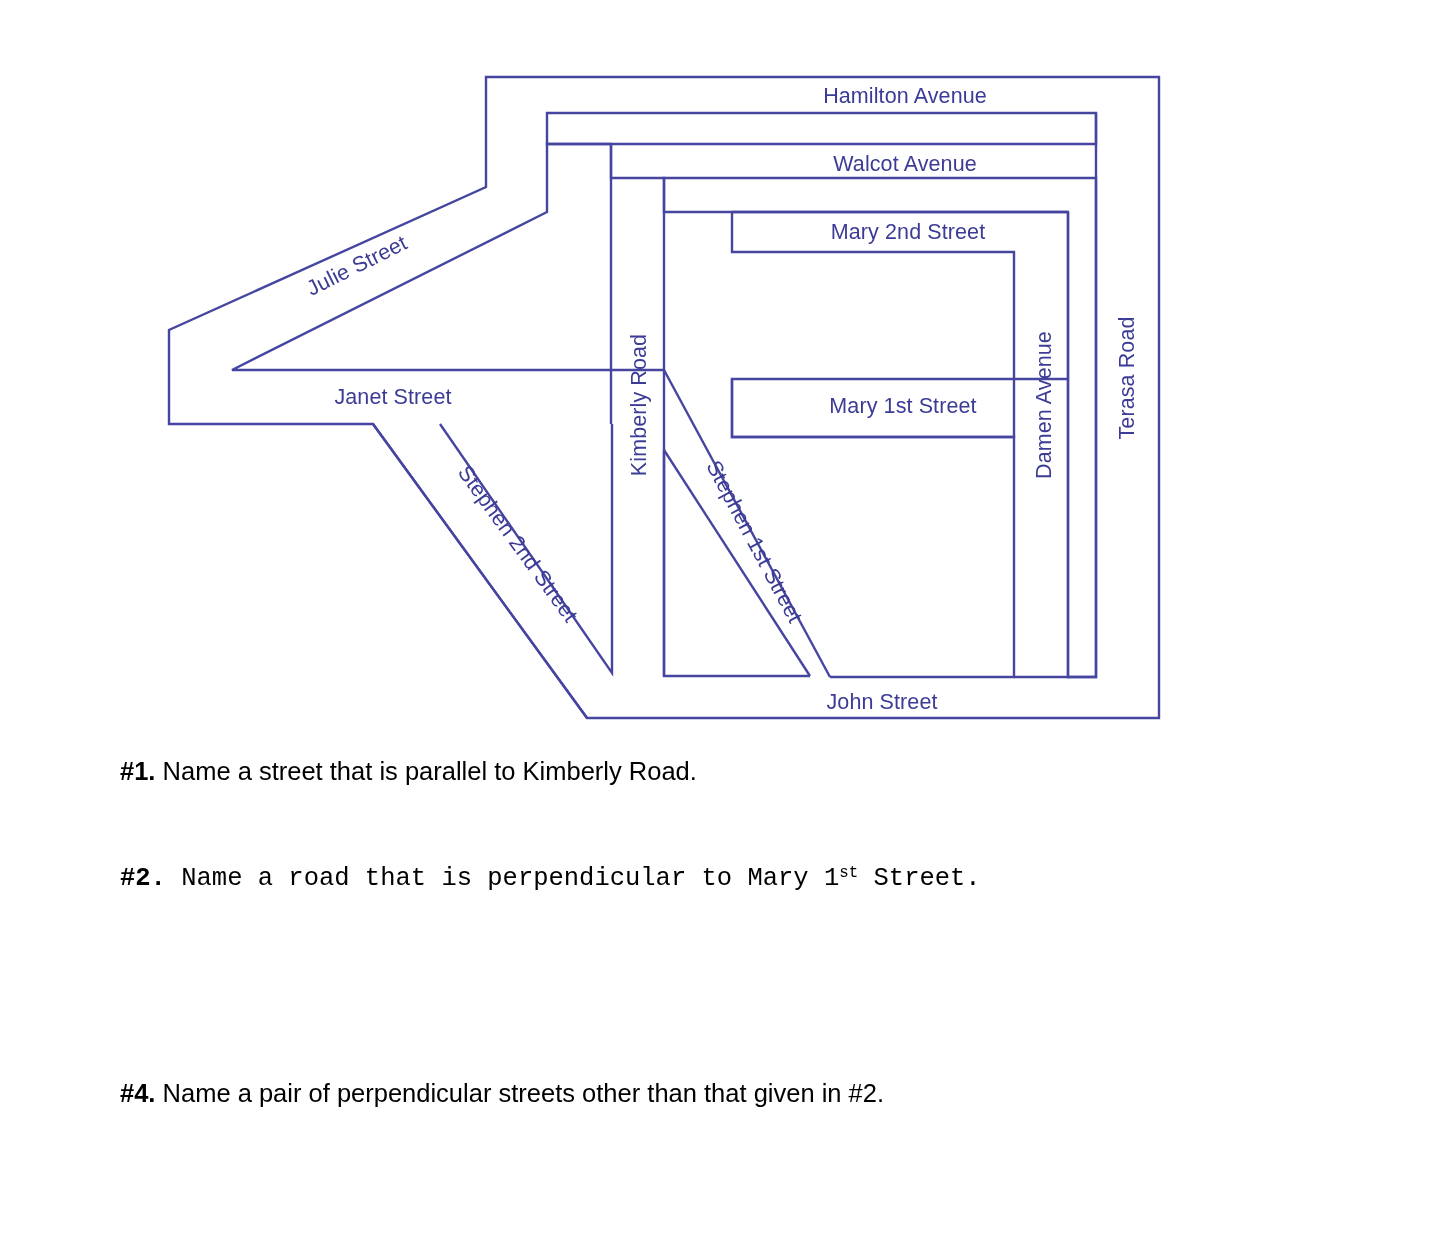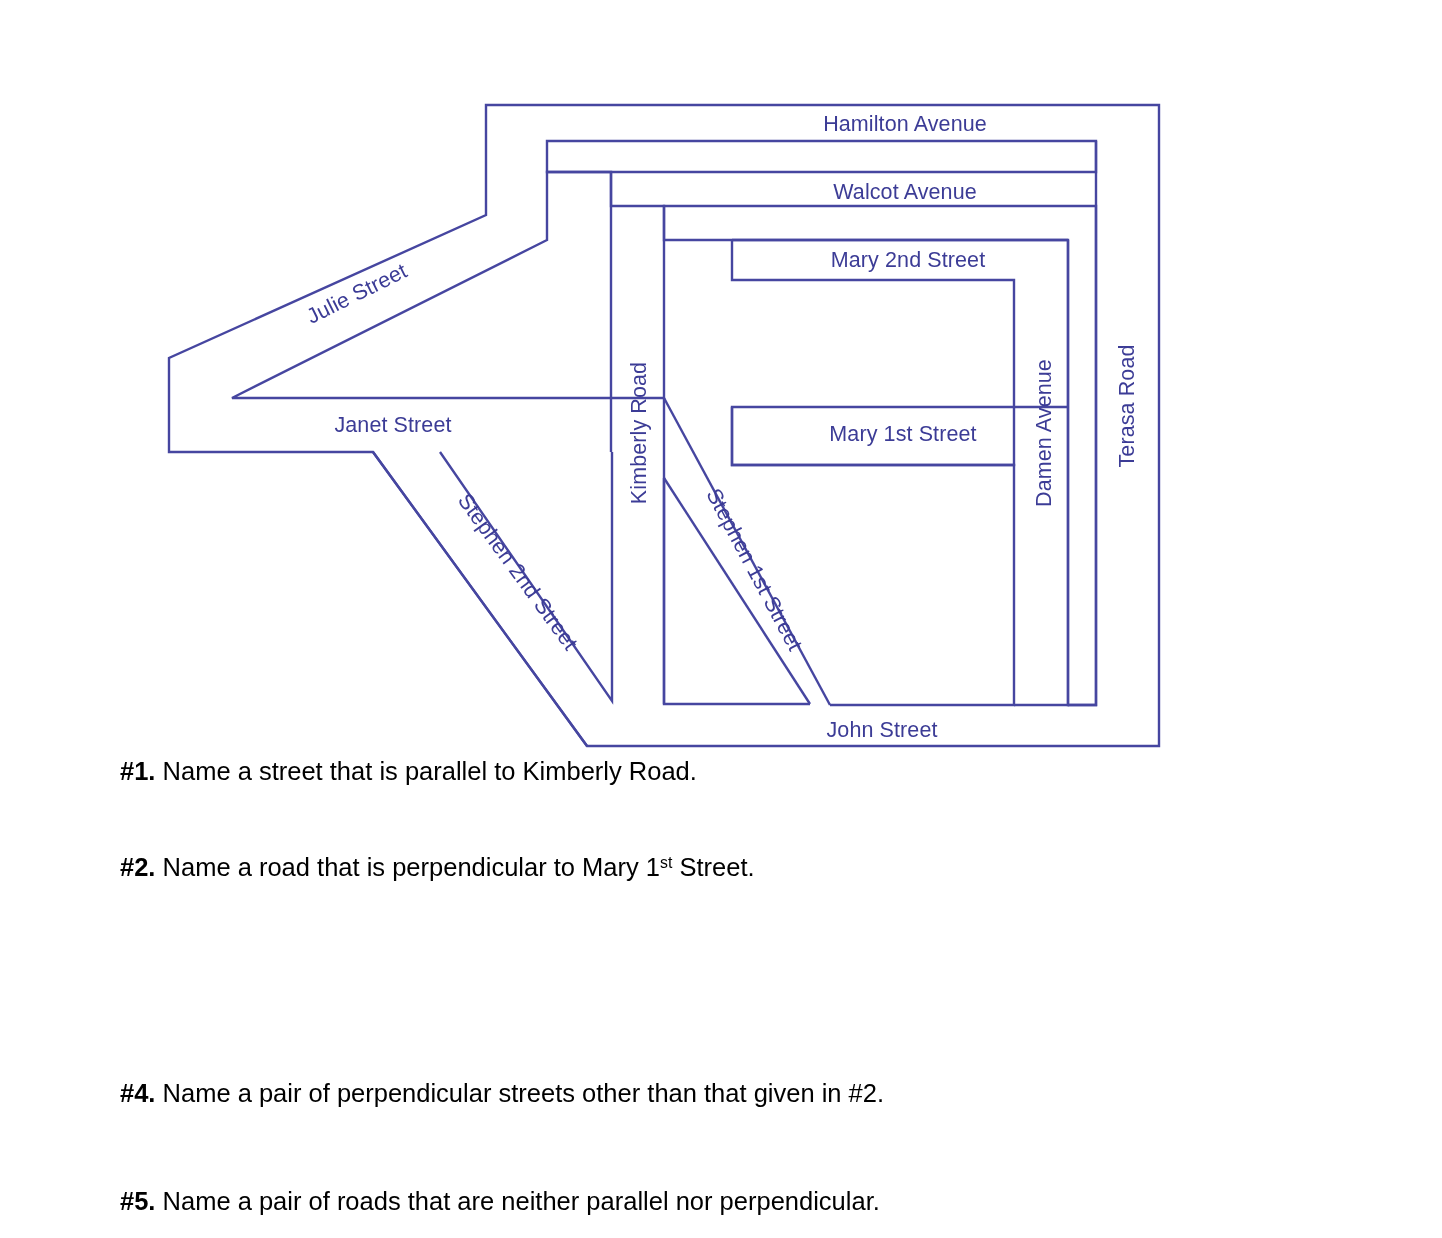--- a/index.html
+++ b/index.html
@@ -17,21 +17,20 @@
   #worksheet {
     position: absolute;
     inset: 0;
   }
   #map-figure {
     position: absolute;
     left: 0;
     top: 0;
     width: 1442px;
     height: 745px;
-    margin-top: 28px;
   }
   #map-svg {
     display: block;
     width: 1442px;
     height: 745px;
   }
   .road-line {
     fill: none;
     stroke: #4646a0;
     stroke-width: 2.4;
@@ -60,21 +59,21 @@
     font-family: "Liberation Sans", sans-serif;
     font-size: 25.5px;
     color: #000000;
     white-space: nowrap;
     font-weight: 400;
   }
   .q-num {
     font-weight: 700;
   }
   .q1 { top: 12px; }
-  .q2 { top: 108px; }
+  .q2 { top: 119px; font-family: Liberation Mono, monospace; }
   .q3 { top: 227px; }
   .q4 { top: 334px; }
   .q5 { top: 442px; }
   sup {
     font-size: 0.62em;
     vertical-align: 0.52em;
     line-height: 0;
   }
 </style>
 </head>
@@ -142,20 +141,16 @@
       <span class="q-num">#2.</span>
       <span>Name a road that is perpendicular to Mary 1</span><sup>st</sup><span> Street.</span>
     </div>
 
 
     <div class="question q4">
       <span class="q-num">#4.</span>
       <span>Name a pair of perpendicular streets other than that given in #2.</span>
     </div>
 
-    <div class="question q5">
-      <span class="q-num">#5.</span>
-      <span>Name a pair of roads that are neither parallel nor perpendicular.</span>
-    </div>
 
   </div>
 
 </div>
 
 </body></html>

